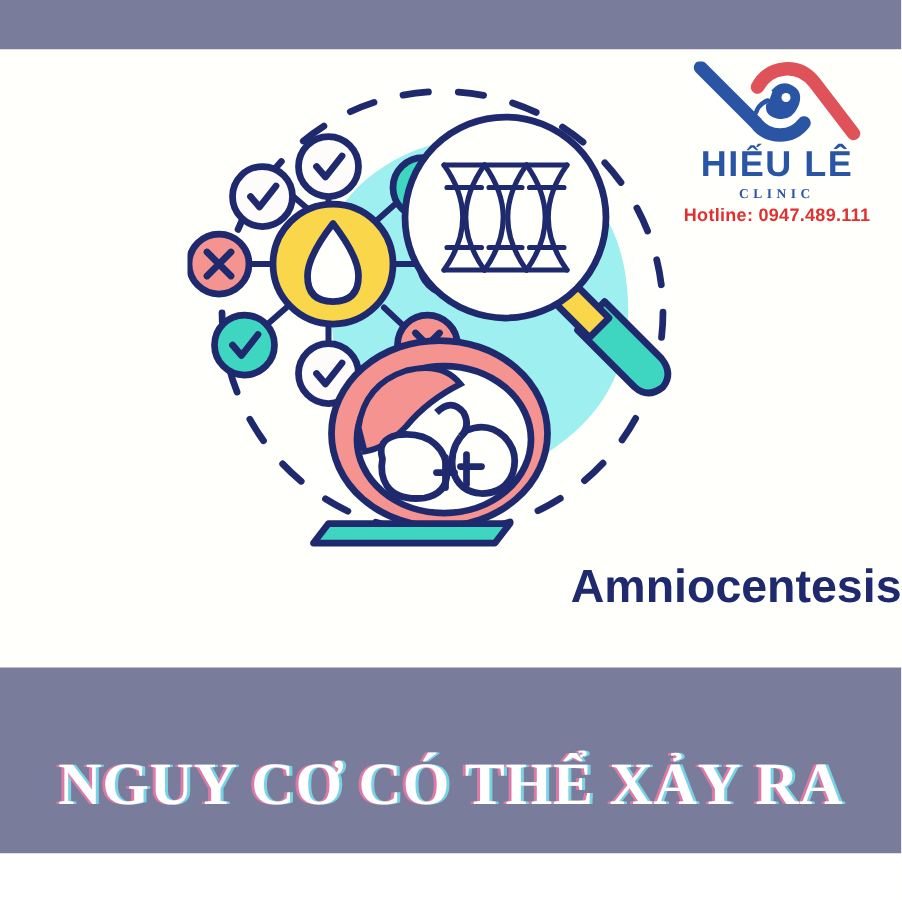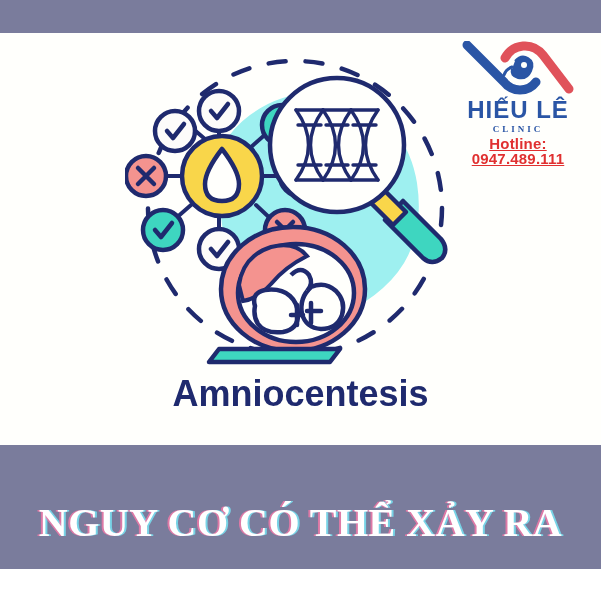--- a/index.html
+++ b/index.html
@@ -81,44 +81,43 @@
     font-family: Liberation Serif, serif;
     font-weight: bold;
     font-size: 9px;
     line-height: 13px;
     color: #2a55a5;
     letter-spacing: 3px;
   }
   #logo-hotline {
     font-family: "Liberation Sans", sans-serif;
     font-weight: bold;
-    font-size: 15px;
+    font-size: 12px;
     line-height: 15px;
     color: #e03030;
     letter-spacing: 0.2px;
-    text-decoration: underline;
   }
   
   #illustration {
     position: absolute;
     left: 125px;
     top: 20px;
     width: 345px;
     height: 315px;
   }
   
   #caption {
     position: absolute;
     left: 0;
     top: 340px;
     width: 601px;
-    text-align: center;
+    text-align: right;
     font-family: "Liberation Sans", sans-serif;
     font-weight: bold;
-    font-size: 36px;
+    font-size: 31px;
     color: #1f2a6e;
     letter-spacing: 0px;
   }
   
   #divider {
     position: absolute;
     left: 102px;
     top: 425px;
     width: 397px;
     height: 18px;

